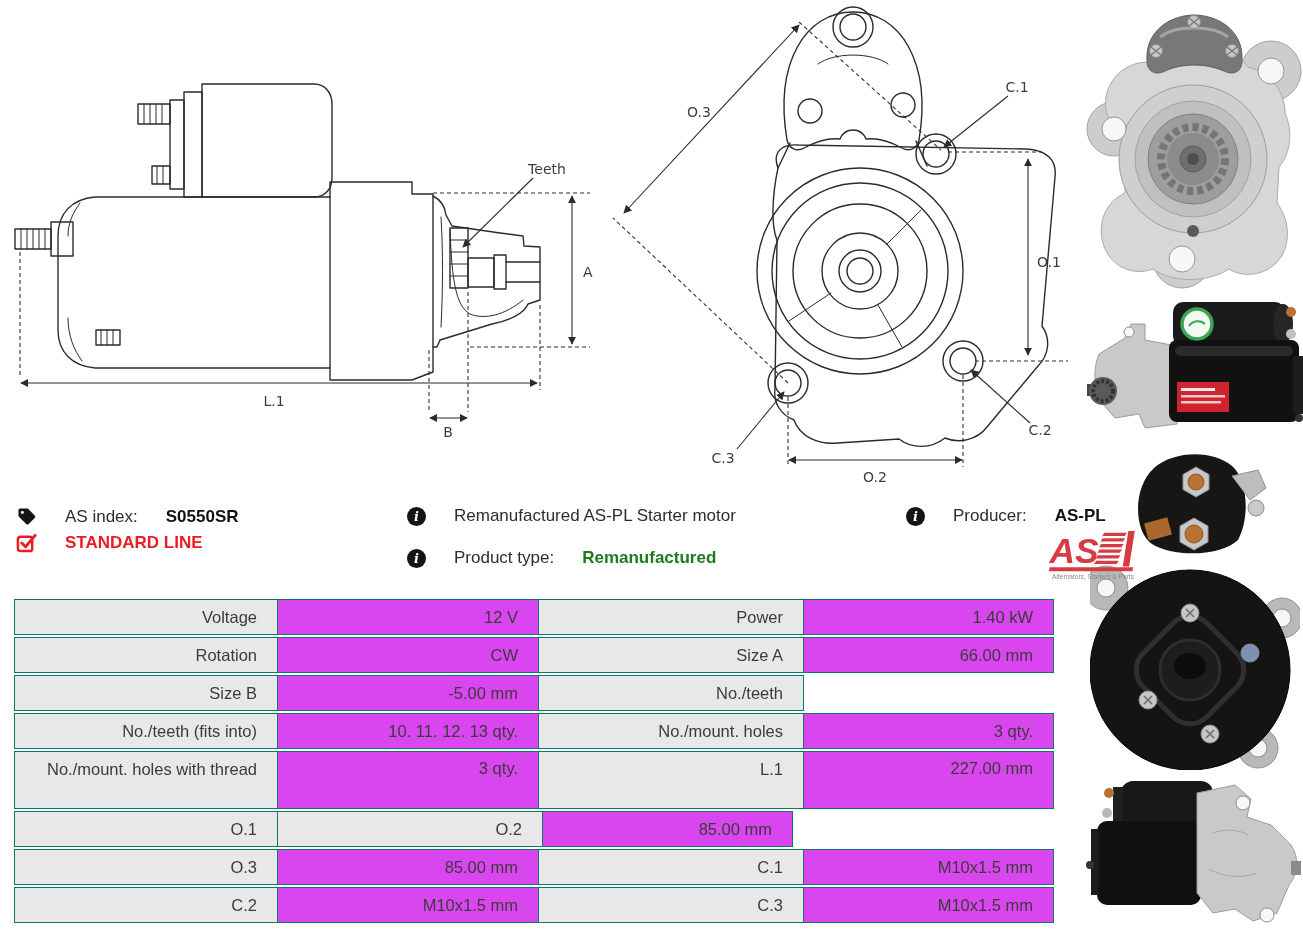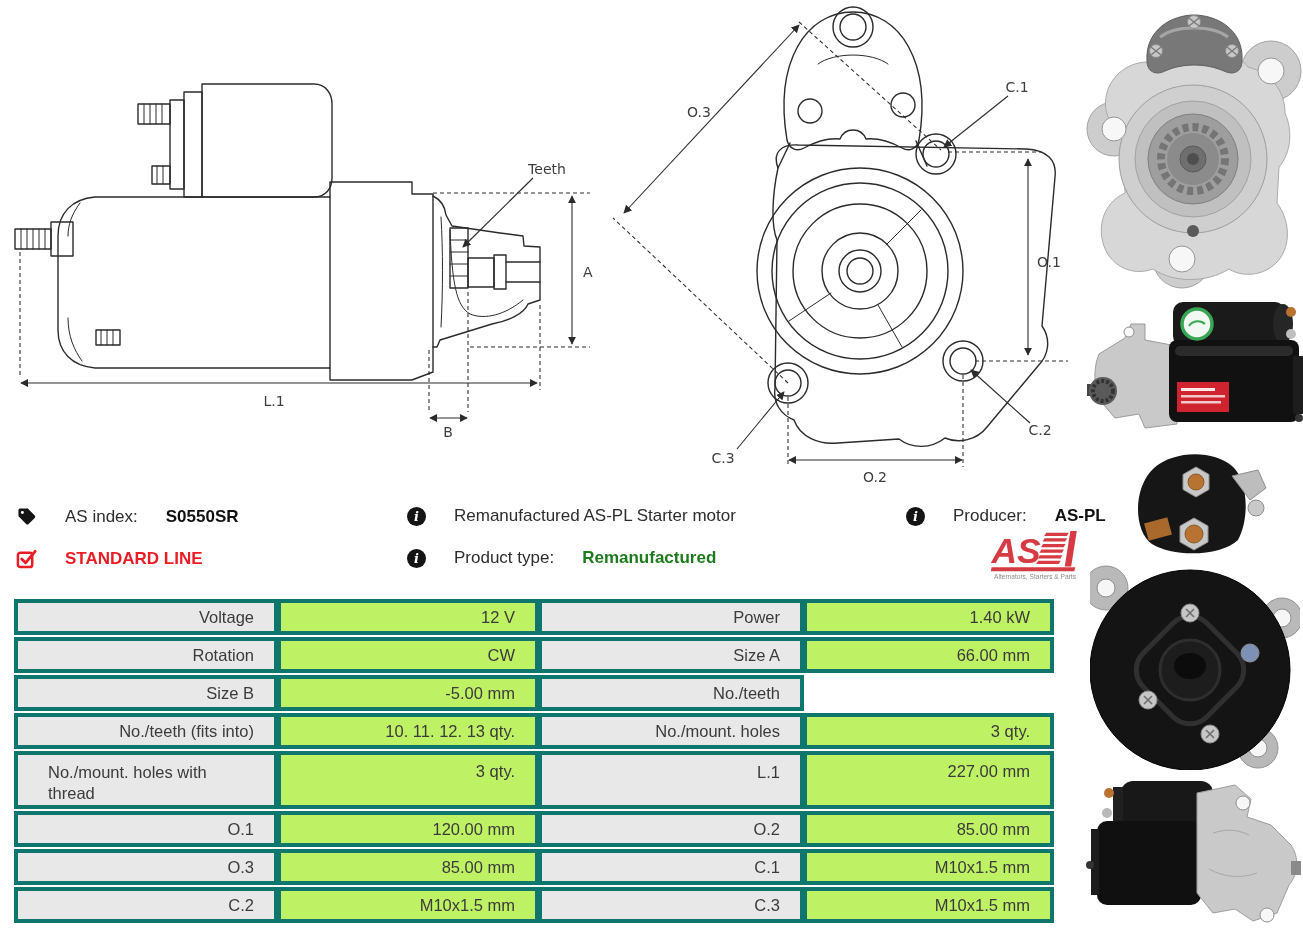--- a/index.html
+++ b/index.html
@@ -20,25 +20,25 @@
             display:inline-flex;align-items:center;justify-content:center;flex:0 0 19px;
             font:italic 700 13px "DejaVu Serif",serif;}
   .ico-info::after{content:"i";}
   .bold{font-weight:700;color:#111;}
   .red{color:#ec1c24;font-weight:700;}
   .green{color:#1d7a1d;font-weight:700;}
 
   
   #spec-table{position:absolute;left:14px;top:599px;width:1061px;font-size:16.5px;color:#3b3b3b;}
   .spec-row{display:flex;margin-bottom:2px;}
-  .cell{box-sizing:border-box;border:4px solid #0f766e;height:36px;display:flex;
-        justify-content:flex-end;align-items:center;padding:0 20px 0 30px;text-align:left;}
+  .cell{box-sizing:border-box;border:1px solid #0f766e;height:36px;display:flex;
+        justify-content:flex-end;align-items:center;padding:0 20px 0 30px;text-align:center;}
   .cell + .cell{margin-left:-1px;}
   .lab{background:#e8e8e8;}
-  .val{background:#bef264;}
+  .val{background:#d946ef;}
   .c1{width:264px;}.c2{width:262px;}.c3{width:266px;}.c4{width:251px;}
   .row-tall .cell{height:58px;align-items:flex-start;padding-top:7px;}
   .row-tall .lab span{line-height:1.3;}
 </style>
 </head>
 <body>
 
 <div id="stage">
 
   <svg class="abs" style="left:0;top:0" width="610" height="490" viewBox="0 0 610 490">
@@ -264,21 +264,21 @@
     <span style="display:inline-flex">
       <svg width="21" height="21" viewBox="0 0 24 24">
         <path d="M13.2,2.6 L21.4,10.8 C22.2,11.6 22.2,12.8 21.4,13.6 L14.4,20.6 C13.6,21.4 12.4,21.4 11.6,20.6 L3.4,12.4 C3,12 2.8,11.5 2.8,11 L2.8,4.8 C2.8,3.7 3.7,2.8 4.8,2.8 L11,2.8 C11.8,2.8 12.6,3.1 13.2,2.6 Z" fill="#141414"></path>
         <circle cx="7.3" cy="7.3" r="1.7" fill="#fff"></circle>
       </svg>
     </span>
     <span>AS index:</span>
     <span class="bold">S0550SR</span>
   </div>
 
-  <div class="abs info-line" style="left:16px;top:548px">
+  <div class="abs info-line" style="left:16px;top:532px">
     <span style="display:inline-flex">
       <svg width="21" height="21" viewBox="0 0 22 22">
         <rect x="2" y="5" width="15" height="15" rx="2.5" fill="none" stroke="#ec1c24" stroke-width="2.6"></rect>
         <path d="M6,11.5 L10,15.5 L20,3.5" fill="none" stroke="#ec1c24" stroke-width="3" stroke-linecap="round" stroke-linejoin="round"></path>
       </svg>
     </span>
     <span class="red">STANDARD LINE</span>
   </div>
 
   <div class="abs info-line" style="left:407px;top:506px">
@@ -291,21 +291,21 @@
     <span>Product type:</span>
     <span class="green">Remanufactured</span>
   </div>
 
   <div class="abs info-line" style="left:906px;top:506px">
     <span class="ico-info"></span>
     <span>Producer:</span>
     <span class="bold">AS-PL</span>
   </div>
 
-  <div class="abs" style="left:990px;top:524px">
+  <div class="abs" style="left:1048px;top:524px">
     <svg width="90" height="64" viewBox="0 0 112 66">
       <text x="2" y="42" font-family="Liberation Sans, sans-serif" font-size="44" font-weight="bold" font-style="italic" fill="#d63a42">AS</text>
       <g fill="#d63a42">
         <path d="M70,4 h28 l-2.5,4 h-28 z"></path>
         <path d="M68,11 h28 l-2.5,4 h-28 z"></path>
         <path d="M66,18 h28 l-2.5,4 h-28 z"></path>
         <path d="M64,25 h28 l-2.5,4 h-28 z"></path>
         <path d="M62,32 h28 l-2.5,4 h-28 z"></path>
         <path d="M60,39 h28 l-2.5,4 h-28 z"></path>
         <path d="M100,2 h8 l-7,44 h-8 z"></path>
@@ -386,23 +386,20 @@
         </div>
       <div class="cell val c4">
           <span>227.00 mm</span>
         </div>
     </div>
 
     <div class="spec-row">
       <div class="cell lab c1">
           <span>O.1</span>
         </div>
-      <div class="cell val c2">
-          <span>120.00 mm</span>
-        </div>
       <div class="cell lab c3">
           <span>O.2</span>
         </div>
       <div class="cell val c4">
           <span>85.00 mm</span>
         </div>
     </div>
 
     <div class="spec-row">
       <div class="cell lab c1">

